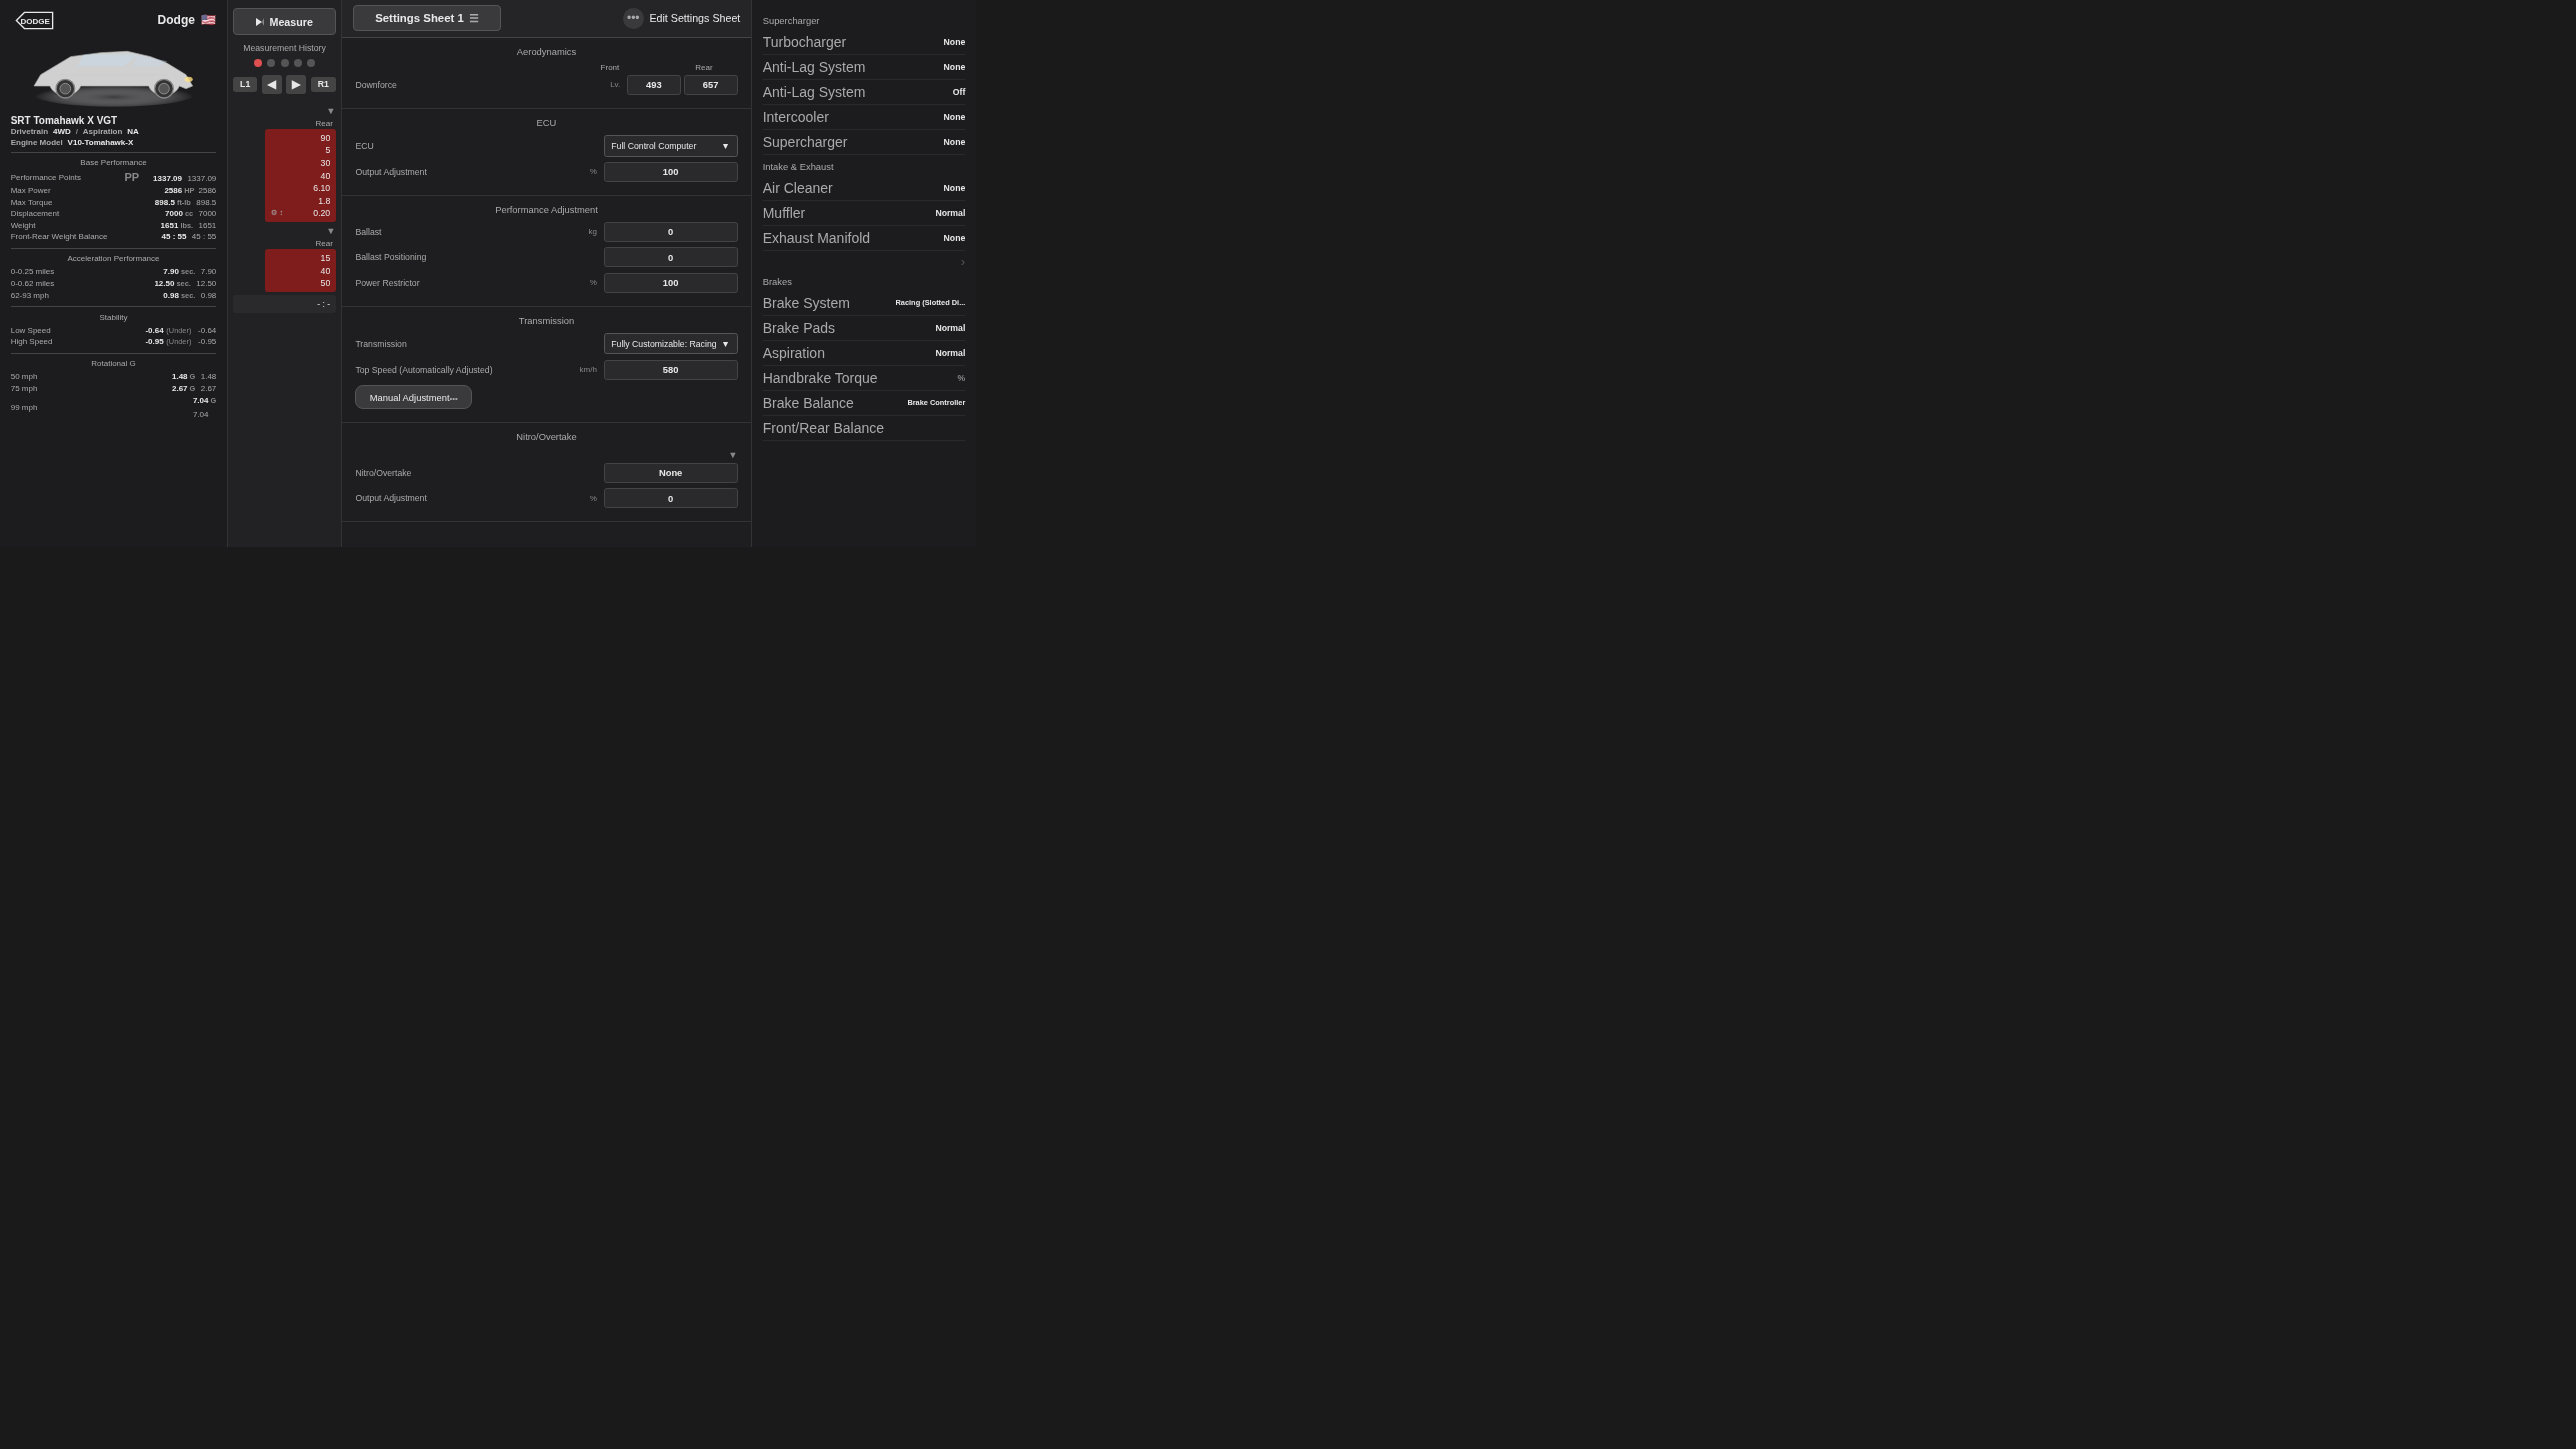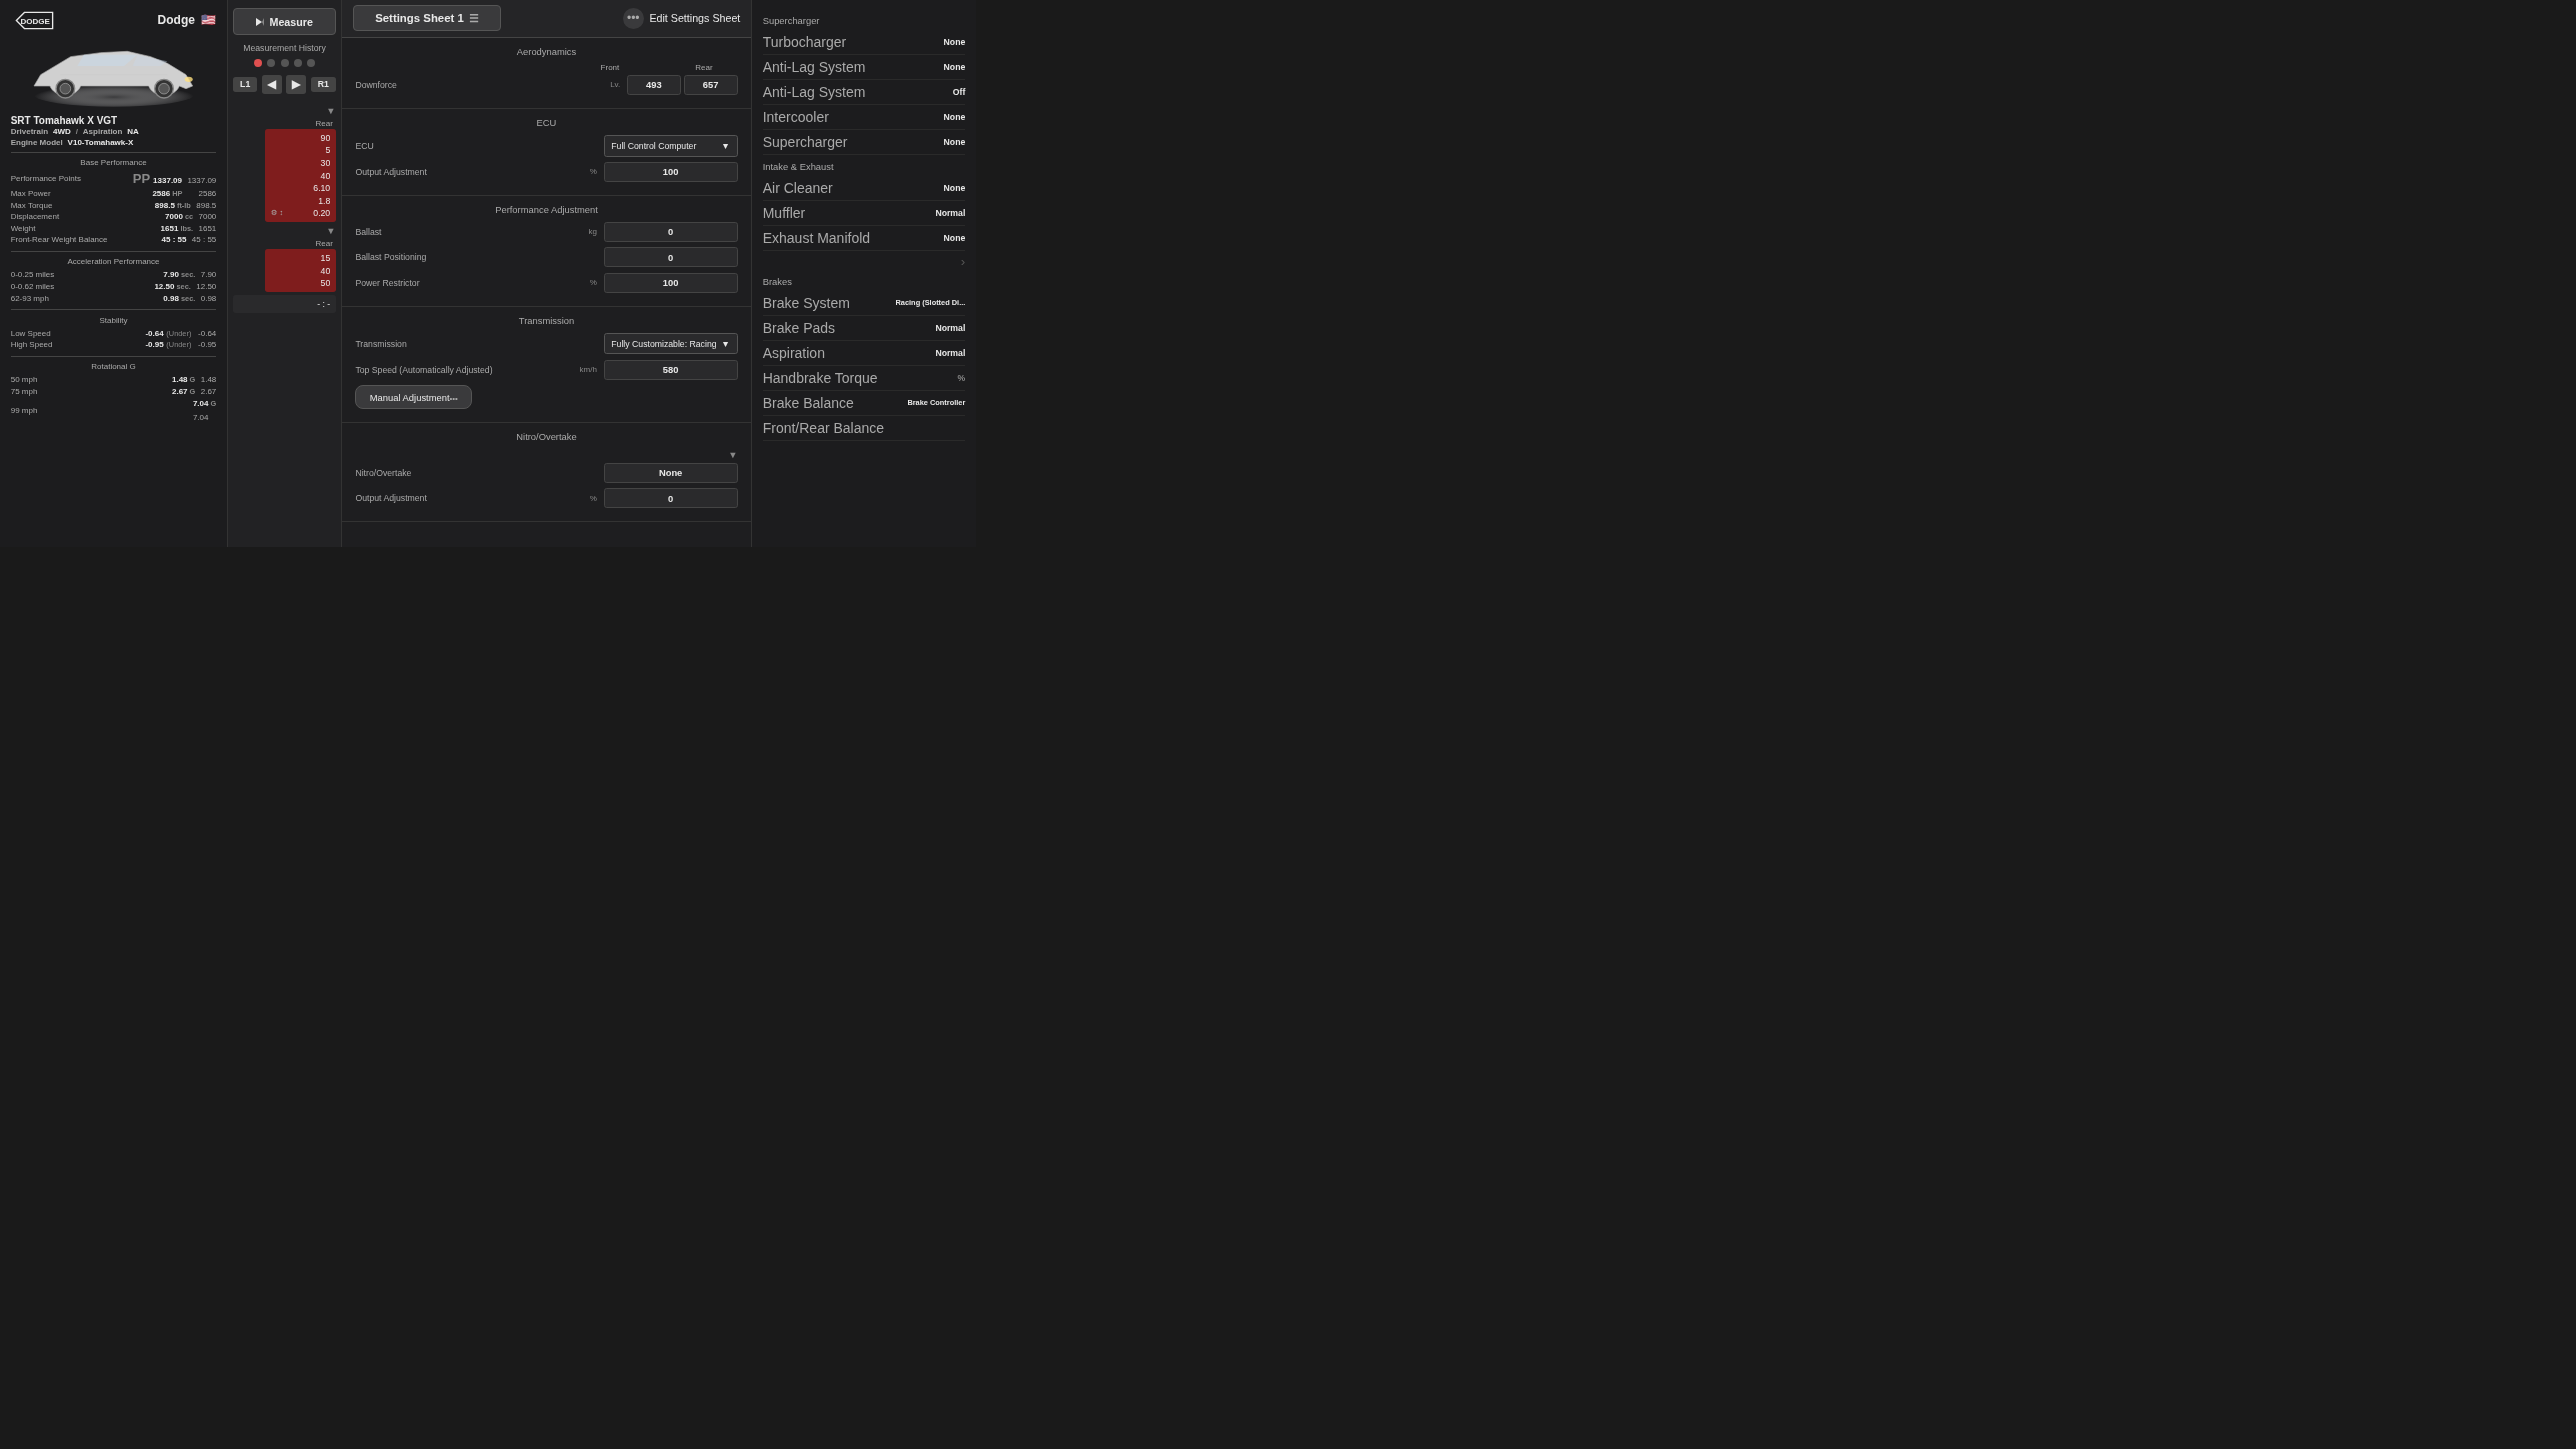--- a/index.html
+++ b/index.html
@@ -349,23 +349,23 @@
     .right-panel-inner {
       position: relative;
     }
 
     
     ::-webkit-scrollbar { width: 2.7px; }
     ::-webkit-scrollbar-track { background: #222; }
     ::-webkit-scrollbar-thumb { background: #555; border-radius: 1.3px; }
 
     .pp-badge {
-      font-size: 13px;
+      font-size: 11px;
       color: #888;
-      margin-right: 3px;
+      margin-right: 14px;
     }
     .hp-badge { font-size: 7.4px; color: #888; }
 
     .left-panel-inner {
       overflow-y: auto;
       height: calc(100% - 0px);
     }
   </style>
 </head>
 <body>
@@ -430,21 +430,21 @@
 
     <div class="stat-row">
       <span class="stat-label">Performance Points</span>
       <div style="display:flex;align-items:baseline;gap:5.4px;">
         <span class="stat-value"><span class="pp-badge">PP</span>1337.09</span>
         <span class="stat-right">1337.09</span>
       </div>
     </div>
     <div class="stat-row">
       <span class="stat-label">Max Power</span>
-      <div style="display:flex;align-items:center;gap:16px;">
+      <div style="display:flex;align-items:center;gap:4px;">
         <span class="stat-value">2586<span class="hp-badge"> HP</span></span>
         <span class="stat-right">2586</span>
       </div>
     </div>
     <div class="stat-row">
       <span class="stat-label">Max Torque</span>
       <div style="display:flex;align-items:baseline;gap:5.4px;">
         <span class="stat-value">898.5<span class="hp-badge"> ft-lb</span></span>
         <span class="stat-right">898.5</span>
       </div>

